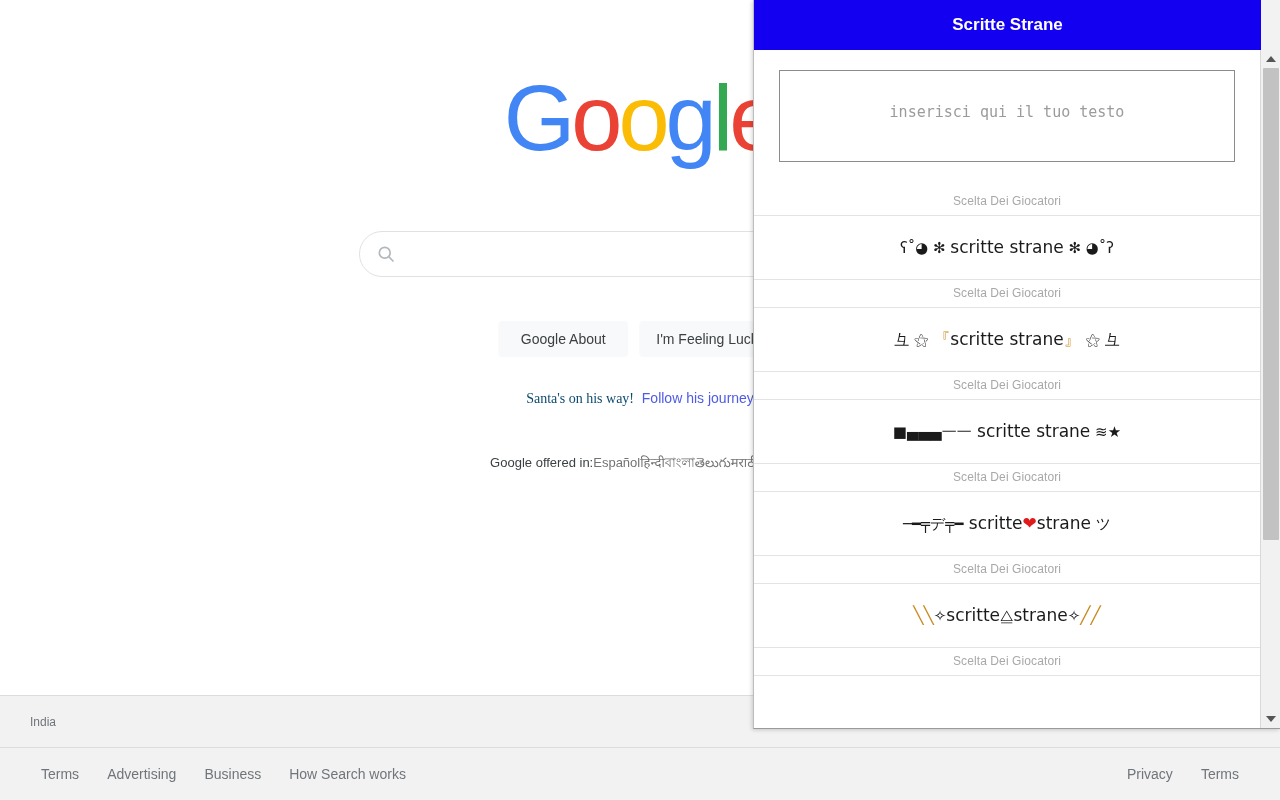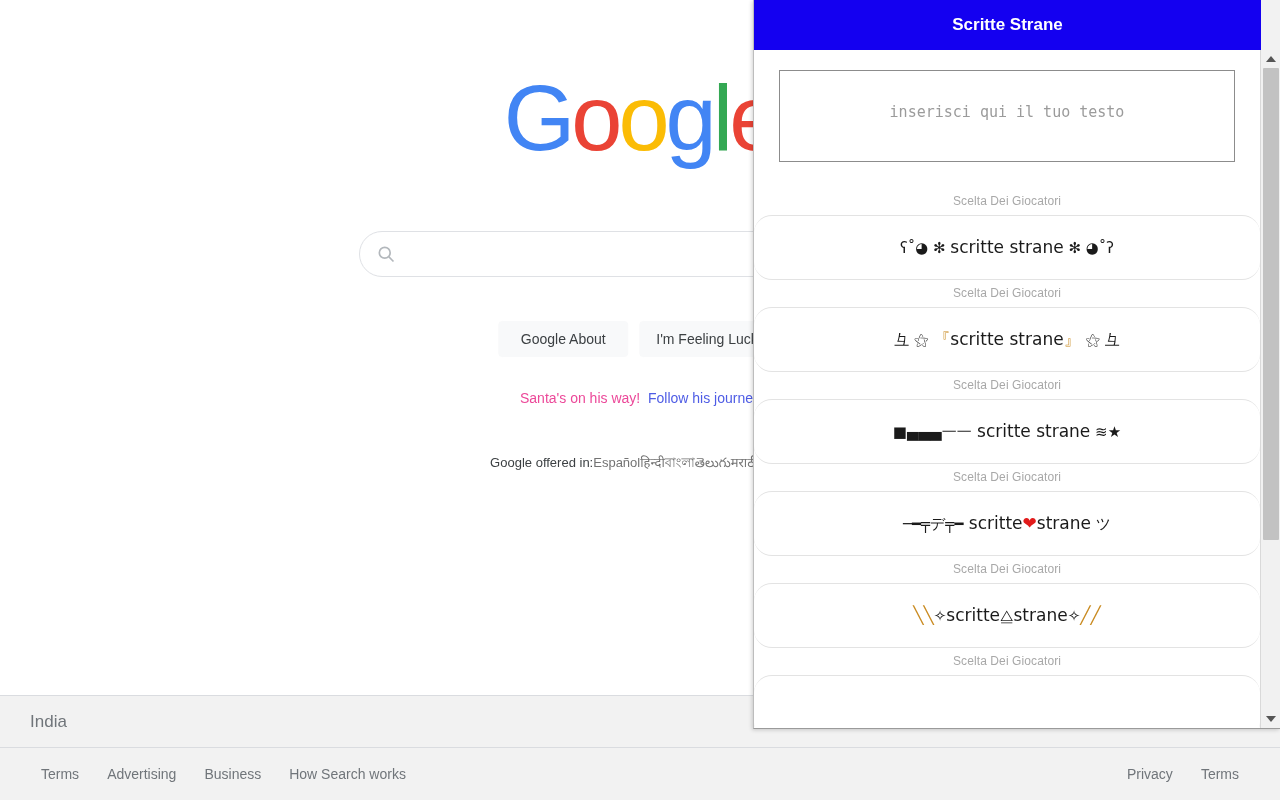--- a/index.html
+++ b/index.html
@@ -96,21 +96,21 @@
   }
 
   #promo-line {
     position: absolute;
     top: 390px;
     left: 50%;
     transform: translateX(-50%);
     font-size: 14px;
     white-space: nowrap;
   }
-  #promo-line .promo-red { color: #ec4899; }
+  #promo-line .promo-red { color: #0c4a6e; font-family: Liberation Serif, serif; }
   #promo-line .promo-link { color: #4e5ce5; text-decoration: none; cursor: pointer; }
 
   #lang-line {
     position: absolute;
     top: 453px;
     left: 50%;
     transform: translateX(-50%);
     font-size: 13px;
     color: #3c4043;
     white-space: nowrap;
@@ -126,21 +126,21 @@
   #google-footer {
     flex: 0 0 auto;
     background: #f2f2f2;
     border-top: 1px solid #dadce0;
   }
   #footer-country {
     height: 52px;
     display: flex;
     align-items: center;
     padding: 0 30px;
-    font-size: 17px;
+    font-size: 12px;
     color: #70757a;
     border-bottom: 1px solid #dadce0;
   }
   #footer-links {
     height: 52px;
     display: flex;
     align-items: center;
     justify-content: space-between;
     padding: 0 27px;
   }
@@ -234,21 +234,20 @@
     background: #ffffff;
     border-top: 1px solid #e3e3e3;
     border-bottom: 1px solid #e3e3e3;
     height: 65px;
     display: flex;
     align-items: center;
     justify-content: center;
     cursor: pointer;
     padding: 0 12px;
     overflow: hidden;
-    border-radius: 18px;
   }
   .phrase-text {
     font-family: "DejaVu Sans", "Liberation Sans", sans-serif;
     font-size: 17px;
     color: #1a1a1a;
     white-space: nowrap;
     text-align: center;
     line-height: 1;
   }
   .phrase-text .deco { font-size: 15px; }

